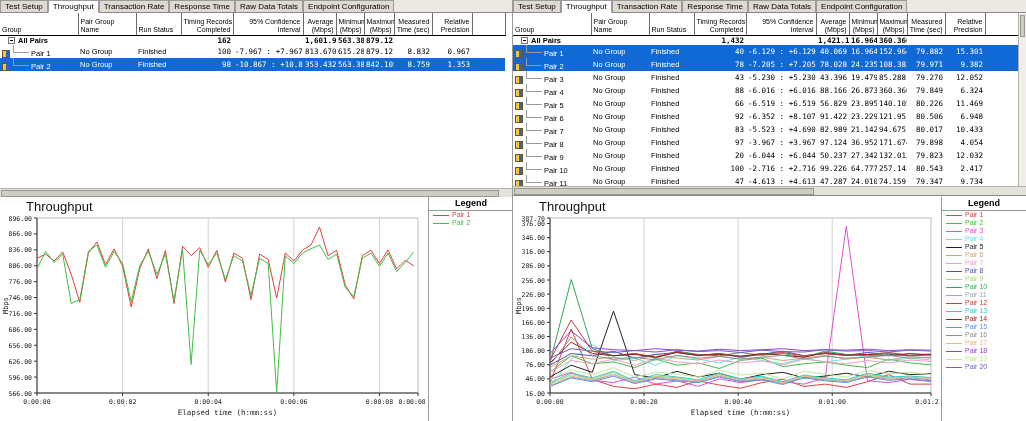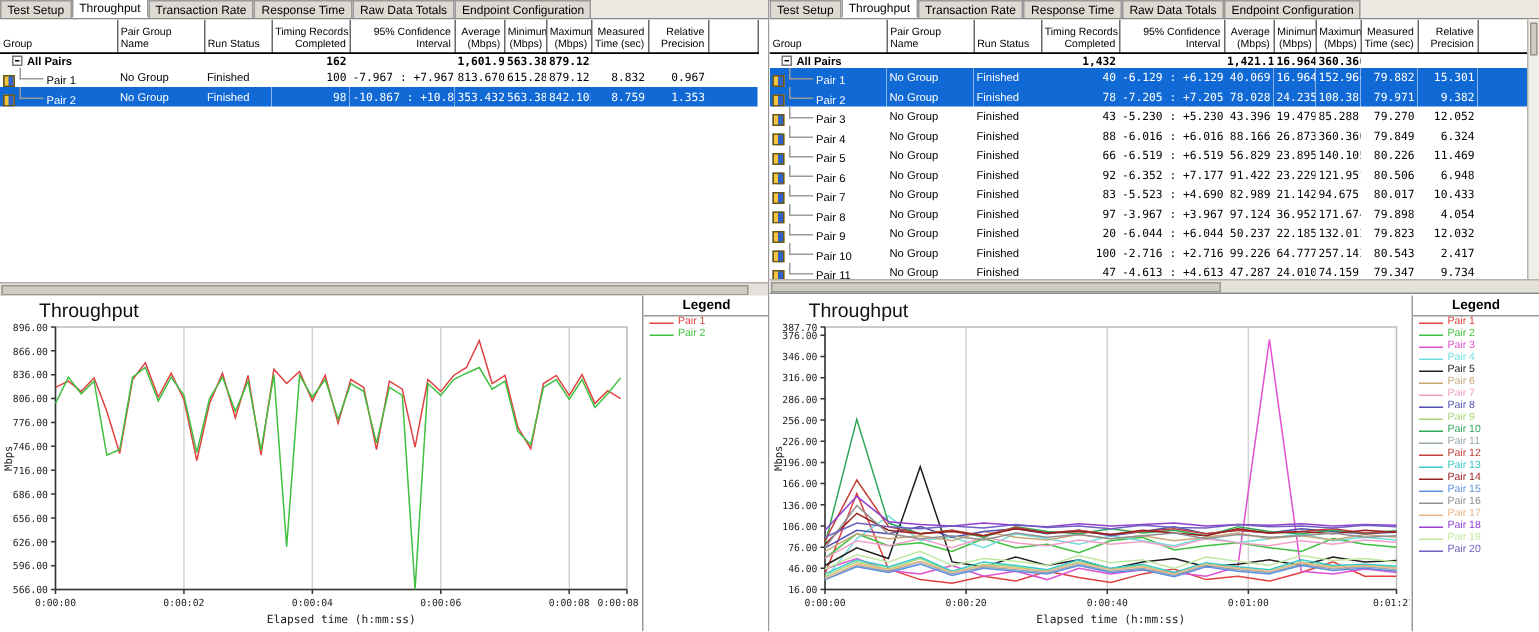--- a/index.html
+++ b/index.html
@@ -5,21 +5,21 @@
   * { margin:0; padding:0; box-sizing:border-box; }
   html,body { width:1026px; height:421px; overflow:hidden; background:#fff;
               font-family:"Liberation Sans", sans-serif; }
   #app { position:relative; width:1026px; height:421px; background:#fff; }
   .panel { position:absolute; top:0; width:513px; height:421px; background:#fff; overflow:hidden; }
   .panel.left  { left:0; border-right:1px solid #9a9a9a; }
   .panel.right { left:513px; }
 
   
   .tabbar { position:absolute; left:0; top:0; width:552px; height:13px;
-            background:#ece9e2; border-bottom:1px solid #8a8a8a; display:flex; align-items:flex-end; }
+            background:#ece9e2; border-bottom:1px solid #8a8a8a; display:flex; }
   .tab { font-size:8px; line-height:11px; padding:0 4px; color:#000; border:1px solid #9a9a9a;
          border-bottom:none; background:#dedad2; height:12px; white-space:nowrap; cursor:default; }
   .tab.active { background:#fff; font-weight:normal; height:13px; border-bottom:1px solid #fff; }
 
   
   .tablewrap { position:absolute; left:0; top:13px; width:513px; background:#fff; overflow:hidden; }
   table.grid { border-collapse:collapse; table-layout:fixed; width:505px; }
   .grid th { font-size:7px; font-weight:normal; vertical-align:bottom; padding:0 2px 1px 2px;
              border-right:1px solid #6a6a6a; border-bottom:1px solid #000; height:22px;
              white-space:nowrap; overflow:hidden; }
@@ -393,21 +393,21 @@
               <td class="num">140.105</td>
               <td class="num">80.226</td>
               <td class="num">11.469</td>
               <td></td>
             </tr>
             <tr>
               <td class="treecell"><span class="pairicon"></span><span class="treeline" style="border-bottom-style: solid;"></span><span class="pairname">Pair 6</span></td>
               <td>No Group</td>
               <td>Finished</td>
               <td class="num">92</td>
-              <td class="num">-6.352 : +7.177</td>
+              <td class="num">-6.352 : +8.107</td>
               <td class="num">91.422</td>
               <td class="num">23.229</td>
               <td class="num">121.951</td>
               <td class="num">80.506</td>
               <td class="num">6.948</td>
               <td></td>
             </tr>
             <tr>
               <td class="treecell"><span class="pairicon"></span><span class="treeline" style="border-bottom-style: solid;"></span><span class="pairname">Pair 7</span></td>
               <td>No Group</td>
@@ -434,21 +434,21 @@
               <td class="num">4.054</td>
               <td></td>
             </tr>
             <tr>
               <td class="treecell"><span class="pairicon"></span><span class="treeline" style="border-bottom-style: solid;"></span><span class="pairname">Pair 9</span></td>
               <td>No Group</td>
               <td>Finished</td>
               <td class="num">20</td>
               <td class="num">-6.044 : +6.044</td>
               <td class="num">50.237</td>
-              <td class="num">22.185</td>
+              <td class="num">27.342</td>
               <td class="num">132.013</td>
               <td class="num">79.823</td>
               <td class="num">12.032</td>
               <td></td>
             </tr>
             <tr>
               <td class="treecell"><span class="pairicon"></span><span class="treeline" style="border-bottom-style: solid;"></span><span class="pairname">Pair 10</span></td>
               <td>No Group</td>
               <td>Finished</td>
               <td class="num">100</td>

